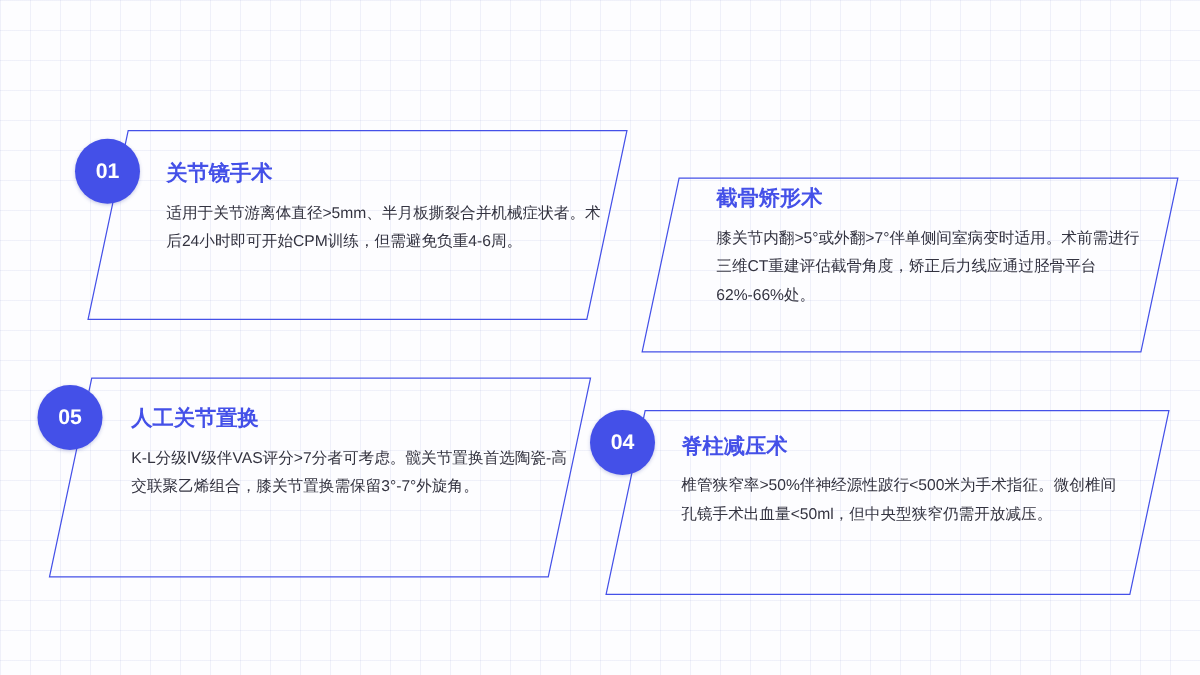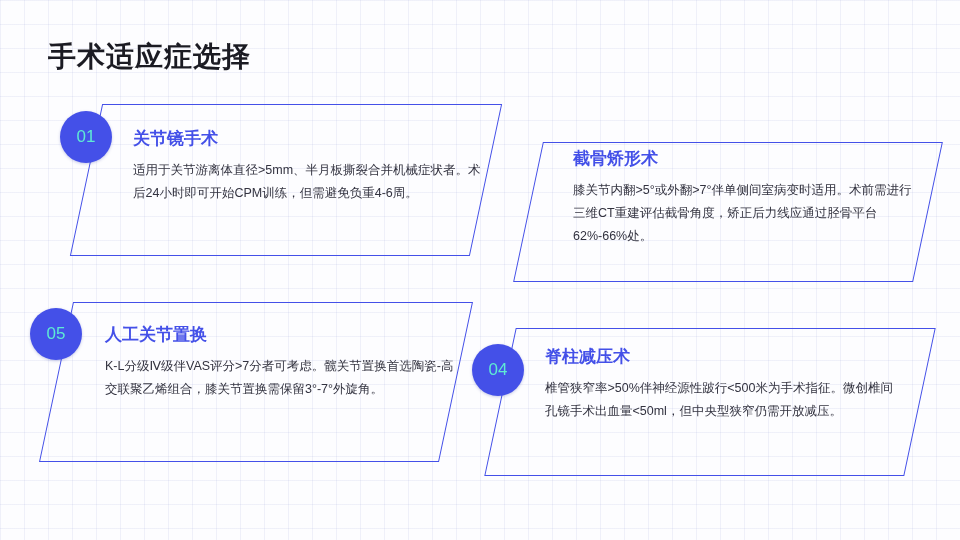--- a/index.html
+++ b/index.html
@@ -61,23 +61,23 @@
     font-size: 12.5px;
     line-height: 1.85;
     color: #333340;
   }
   .badge {
     position: absolute;
     width: 52px;
     height: 52px;
     border-radius: 50%;
     background: #4450e8;
-    color: #5eead4;
+    color: #ffffff;
     font-size: 17px;
-    font-weight: normal;
+    font-weight: bold;
     display: flex;
     align-items: center;
     justify-content: center;
     z-index: 5;
     box-shadow: 0 1px 3px rgba(40,50,160,0.25);
   }
 
   
   #card1 { left: 86px; top: 104px; width: 400px; height: 152px; }
   #badge1 { left: 60px; top: 111px; }
@@ -91,30 +91,29 @@
   #body2  { left: 44px; top: 36px; width: 340px; }
 
   
   #card3 { left: 56px; top: 302px; width: 400px; height: 160px; }
   #badge3 { left: 30px; top: 308px; }
   #head3  { left: 48px; top: 20px; }
   #body3  { left: 48px; top: 52px; width: 350px; }
 
   
   #card4 { left: 500px; top: 328px; width: 420px; height: 148px; }
-  #badge4 { left: 472px; top: 344px; }
+  #badge4 { left: 472px; top: 328px; }
   #head4  { left: 44px; top: 16px; }
   #body4  { left: 44px; top: 48px; width: 360px; }
 </style>
 </head>
 <body>
 
 <div id="slide">
 
-  <div id="title">手术适应症选择</div>
 
   <div class="card" id="card1">
     <div class="card-inner">
       <div class="card-heading" id="head1">关节镜手术</div>
       <div class="card-body" id="body1">适用于关节游离体直径&gt;5mm、半月板撕裂合并机械症状者。术后24小时即可开始CPM训练，但需避免负重4-6周。</div>
     </div>
   </div>
   <div class="badge" id="badge1">01</div>
 
   <div class="card" id="card2">

